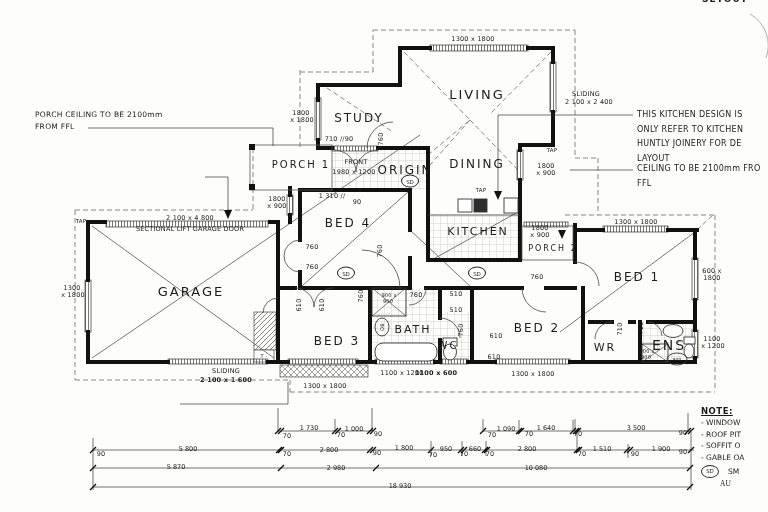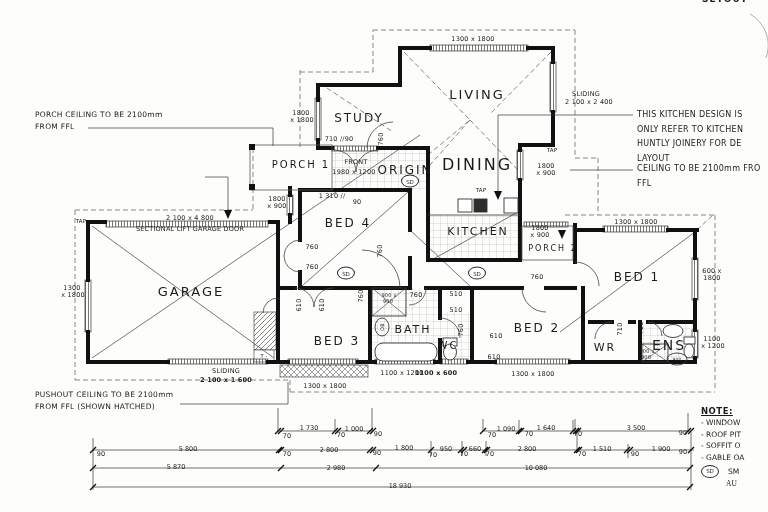--- a/index.html
+++ b/index.html
@@ -168,45 +168,43 @@
   </svg>
 
   <div class="ann" style="left:35px;top:109px;">PORCH CEILING TO BE 2100mm
 FROM FFL</div>
   <div class="ann right" style="left:637px;top:108px;">THIS KITCHEN DESIGN IS
 ONLY REFER TO KITCHEN
 HUNTLY JOINERY FOR DE
 LAYOUT</div>
   <div class="ann right" style="left:637px;top:162px;">CEILING TO BE 2100mm FRO
 FFL</div>
-  <div class="ann" style="left:35px;top:389px;">PUSHOUT CEILING TO BE 2100mm
-FROM FFL (SHOWN HATCHED)</div>
 
   <div id="setout">SETOUT</div>
 
   <div id="note-block">
     <div id="note-title">NOTE:</div>
     <div id="note-items">
         <div class="note-item">- WINDOW</div>
         <div class="note-item">- ROOF PIT</div>
         <div class="note-item">- SOFFIT O</div>
         <div class="note-item">- GABLE OA</div>
       </div>
     <div id="note-sd-row">
       <span class="sdc">SD</span>
       <span>SM</span>
     </div>
-    <div style="margin-left:25px;font-family:Liberation Serif, serif;">AU</div>
+    <div style="margin-left:19px;font-family:Liberation Serif, serif;">AU</div>
   </div>
 
   <div id="text-layer">
       <span class="room" style="left: 359px; top: 118px; font-size: 12px; transform: translate(-50%, -50%);">STUDY</span>
       <span class="room" style="left: 477px; top: 94px; font-size: 13px; transform: translate(-50%, -50%);">LIVING</span>
       <span class="room" style="left: 405px; top: 170px; font-size: 12px; transform: translate(-50%, -50%);">ORIGIN</span>
-      <span class="room" style="left: 477px; top: 164px; font-size: 16px; transform: translate(-50%, -50%);">DINING</span>
+      <span class="room" style="left: 477px; top: 164px; font-size: 12px; transform: translate(-50%, -50%);">DINING</span>
       <span class="room" style="left: 301px; top: 164px; font-size: 10px; transform: translate(-50%, -50%);">PORCH 1</span>
       <span class="room" style="left: 348px; top: 223px; font-size: 12px; transform: translate(-50%, -50%);">BED 4</span>
       <span class="room" style="left: 478px; top: 231px; font-size: 11px; transform: translate(-50%, -50%);">KITCHEN</span>
       <span class="room" style="left: 553px; top: 248px; font-size: 8px; transform: translate(-50%, -50%);">PORCH 2</span>
       <span class="room" style="left: 637px; top: 277px; font-size: 12px; transform: translate(-50%, -50%);">BED 1</span>
       <span class="room" style="left: 191px; top: 291px; font-size: 13px; transform: translate(-50%, -50%);">GARAGE</span>
       <span class="room" style="left: 325px; top: 341px; font-size: 12px; transform: translate(-50%, -50%); padding-left: 24px;">BED 3</span>
       <span class="room" style="left: 413px; top: 329px; font-size: 11px; transform: translate(-50%, -50%);">BATH</span>
       <span class="room" style="left: 448px; top: 345px; font-size: 10px; transform: translate(-50%, -50%);">WC</span>
       <span class="room" style="left: 537px; top: 328px; font-size: 12px; transform: translate(-50%, -50%);">BED 2</span>

